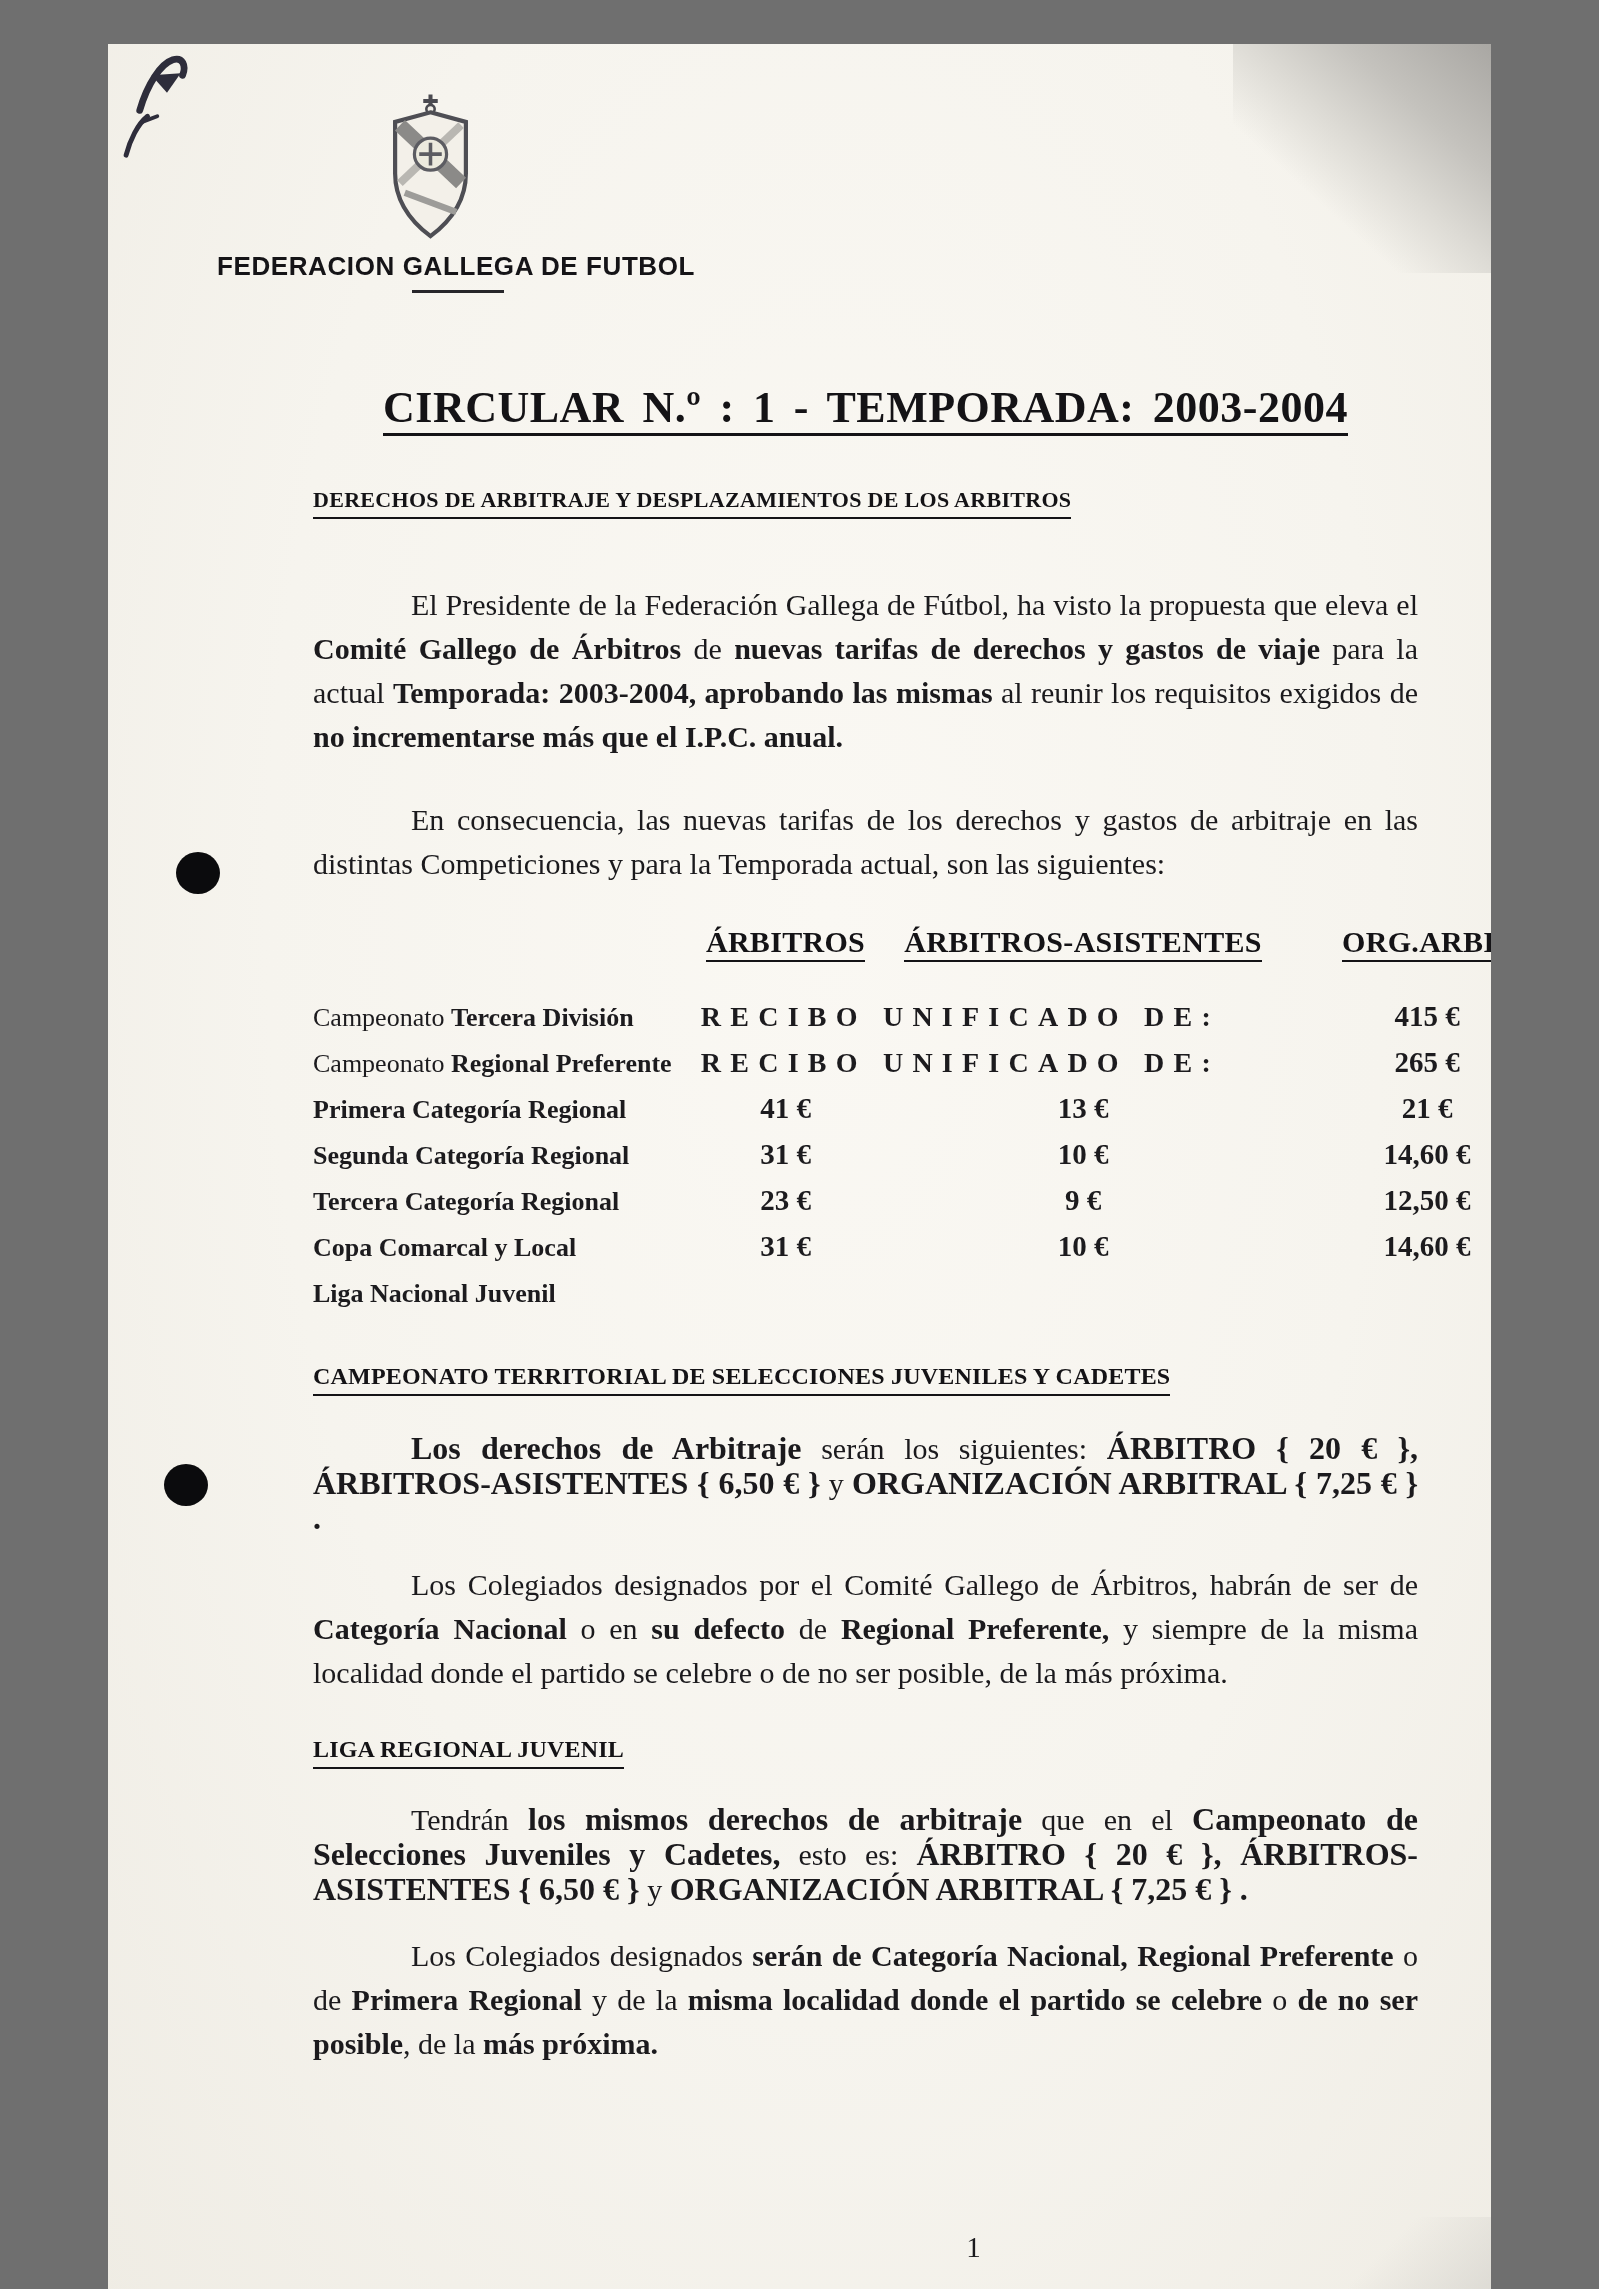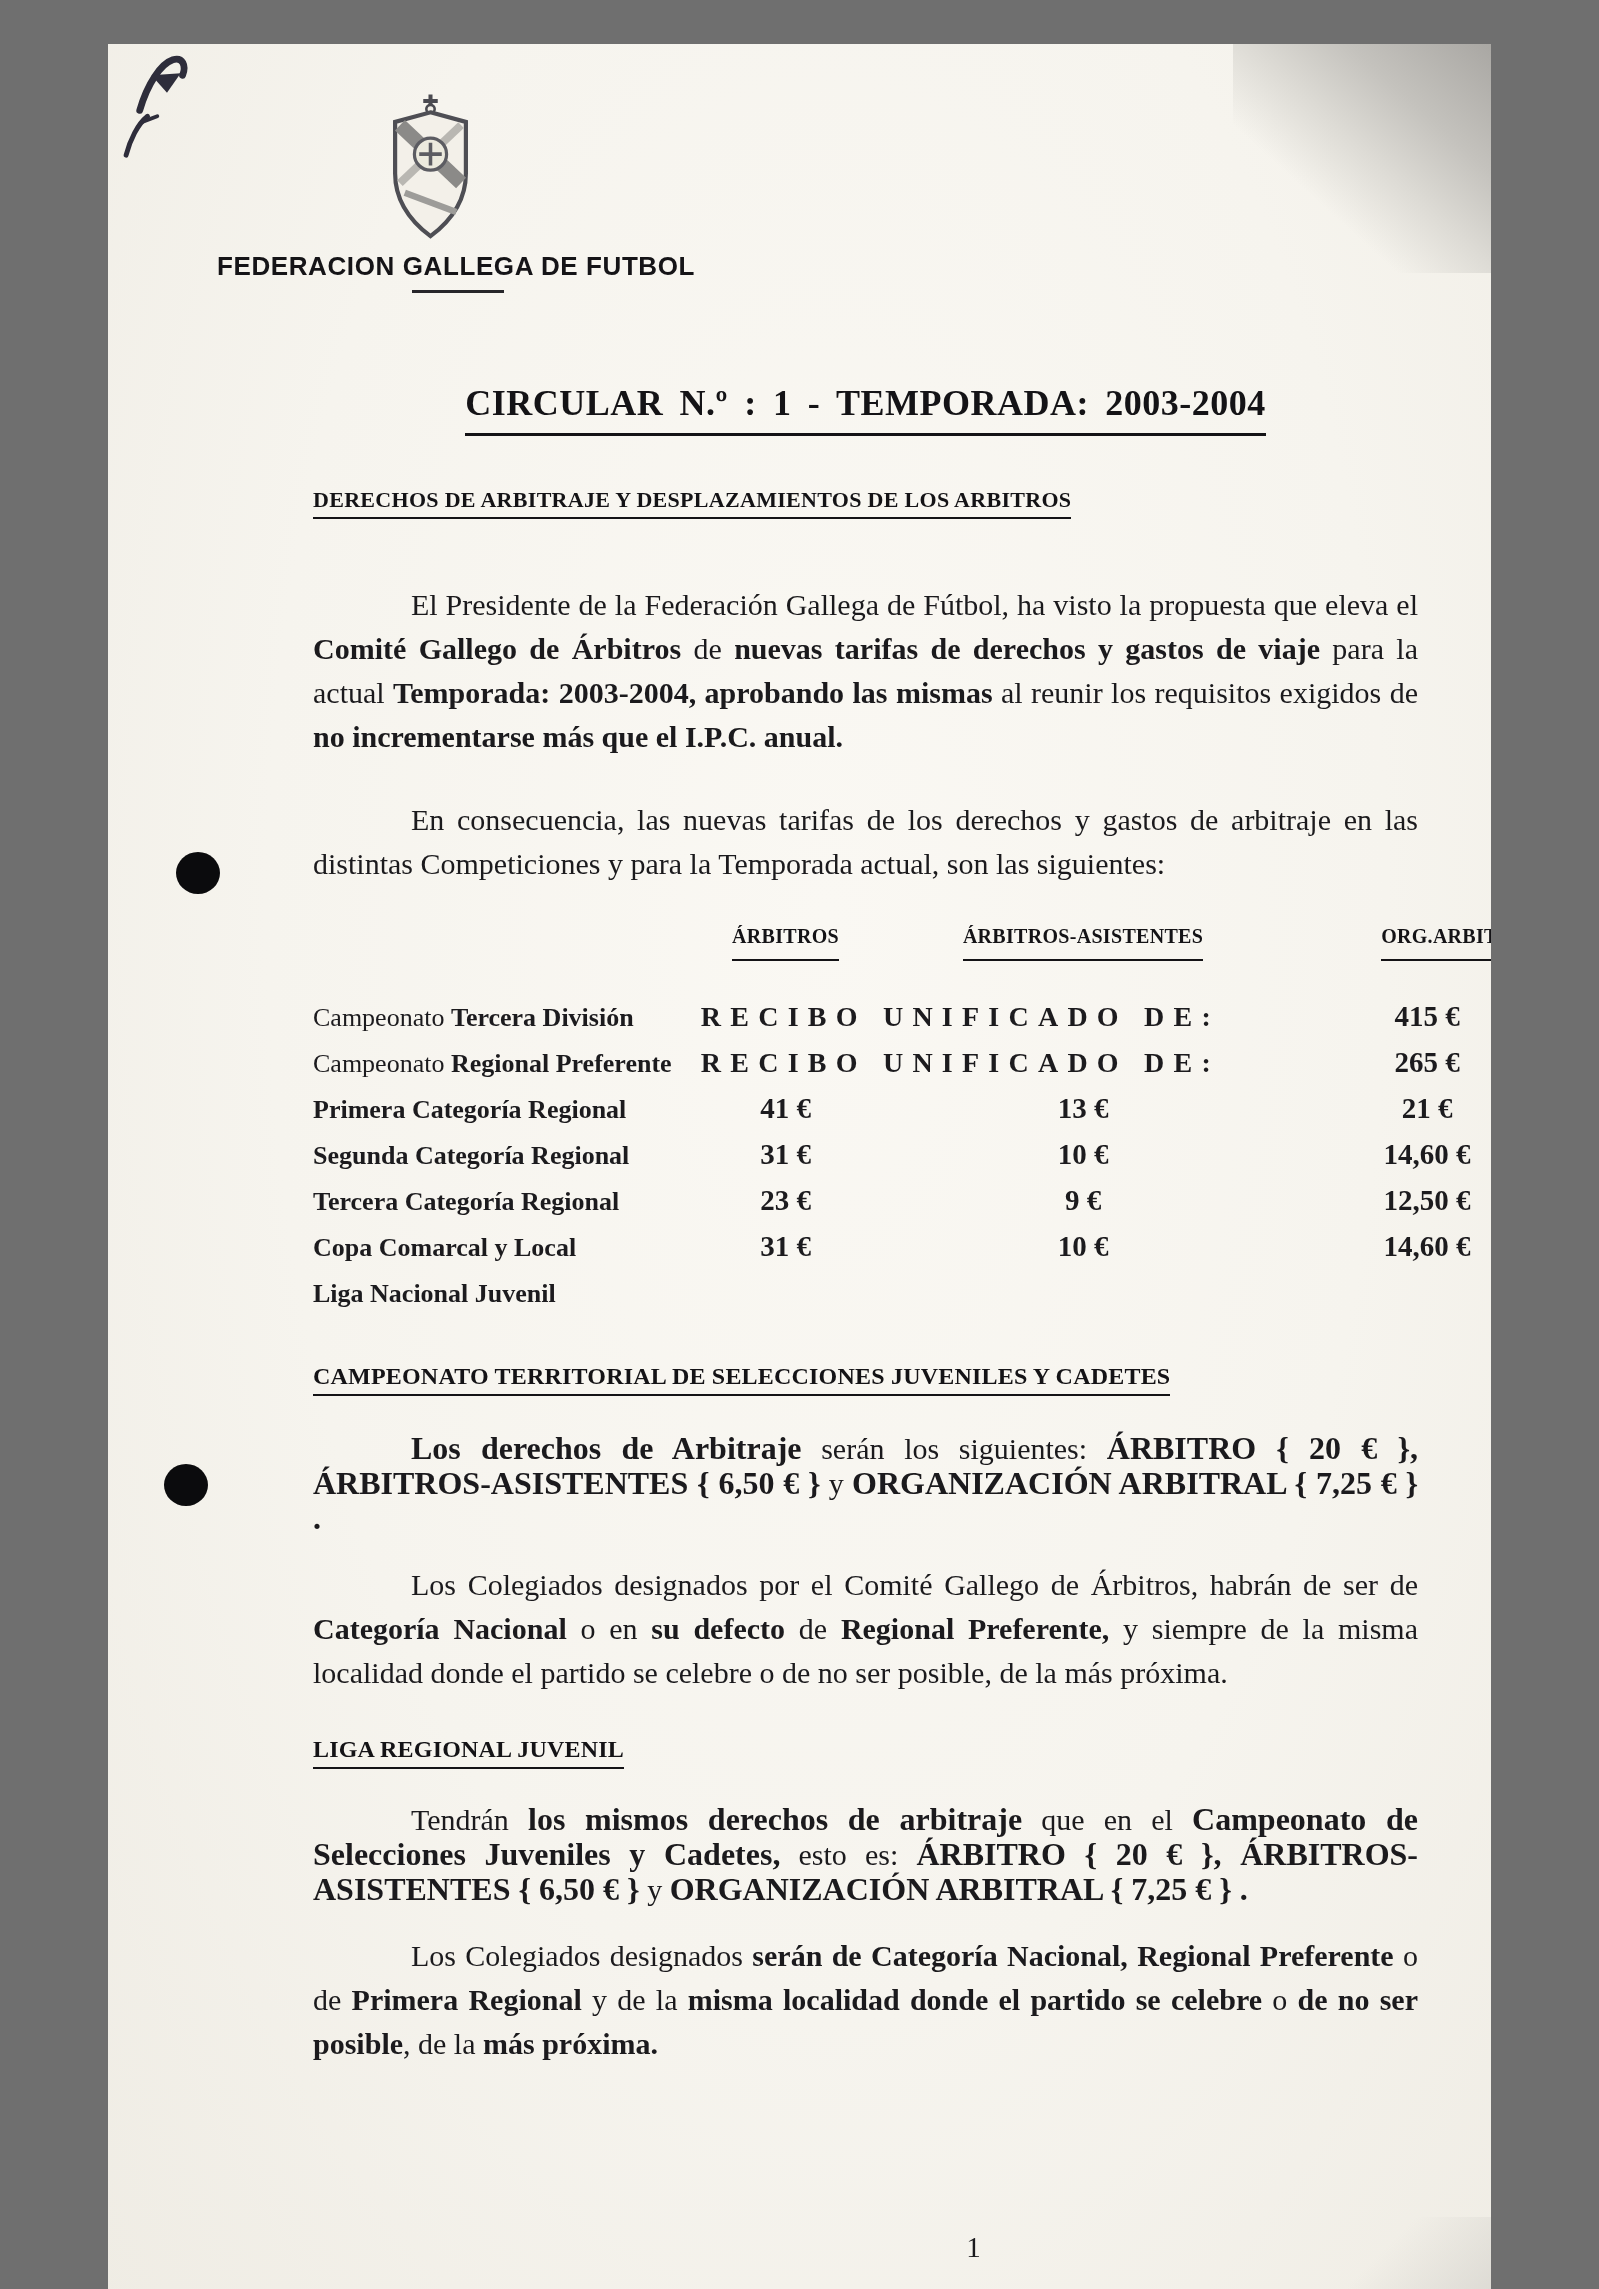--- a/index.html
+++ b/index.html
@@ -44,23 +44,23 @@
     font-family:"Liberation Sans", sans-serif; font-weight:bold;
     font-size:26px; letter-spacing:0.6px; color:#151417;
   }
   .org-underline { position:absolute; left:304px; top:246px; width:92px; height:2.9px; background:#27262a; }
 
   
   .content { padding:0 73px 0 205px; }
 
   .title-row { margin-top:82px; text-align:center; }
   .doc-title {
-    display:inline-block; font-weight:bold; font-size:36px; word-spacing:6.8px;
+    display:inline-block; font-weight:bold; font-size:44px; word-spacing:6.8px;
     letter-spacing:0.5px; color:#141316;
-    border-bottom:3.9px solid #141316; padding-bottom:9px;
+    border-bottom:3.9px solid #141316; padding-bottom:0;
   }
   .subtitle-row { margin-top:51px; }
   .doc-subtitle {
     display:inline-block; font-weight:bold; font-size:22px; letter-spacing:0.3px;
     color:#141316; border-bottom:2.9px solid #141316; padding-bottom:3.9px;
   }
 
   p.body {
     font-size:30px; line-height:44px; text-align:justify; text-indent:98px;
     hyphens:none; color:#1b1a1d;
@@ -71,22 +71,22 @@
   span.r { font-weight:normal; }
   p.p-lg { line-height:34px; }
   p.p-lg span.b { font-size:32px; }
 
   
   .trow { display:grid; grid-template-columns:380px 185px 410px 346px; align-items:baseline; min-height:46px; }
   .thead-row { margin-top:39px; min-height:49px; }
   .tbody { margin-top:23.4px; }
   .th { text-align:center; }
   .hu {
-    display:inline-block; font-weight:bold; font-size:20px; color:#141316;
-    border-bottom:2.9px solid #141316; padding-bottom:11px; letter-spacing:0.3px;
+    display:inline-block; font-weight:bold; font-size:30px; color:#141316;
+    border-bottom:2.9px solid #141316; padding-bottom:1px; letter-spacing:0.3px;
   }
   .tlabel { font-size:26px; white-space:nowrap; padding-top:5.9px; }
   .tval  { text-align:center; font-weight:bold; font-size:29px; }
   .tval.c3 { padding-right:68px; }
   .tunified { grid-column:2/4; font-weight:bold; font-size:28px; letter-spacing:0.33em; padding-left:7.8px; }
   .tfullspan { grid-column:2/5; font-weight:bold; font-size:27px; letter-spacing:0.2px; }
   .trow-last { min-height:41px; }
 
   
   .heading-row { }

